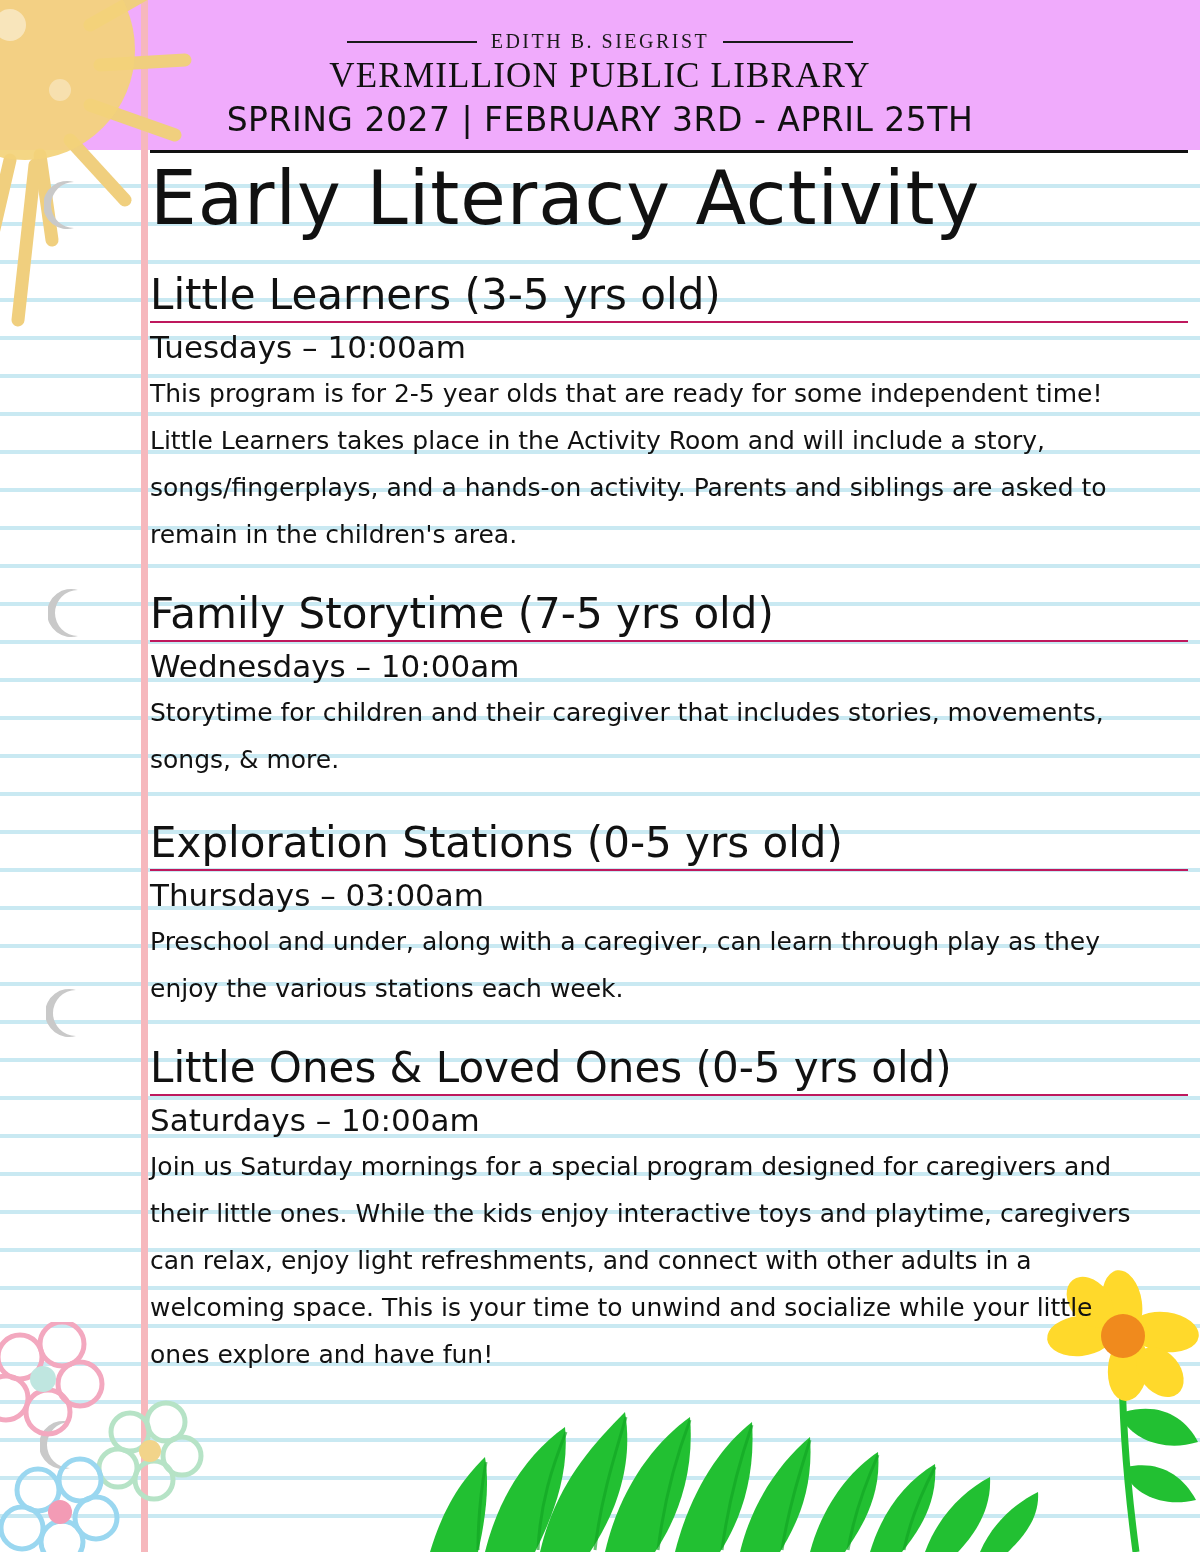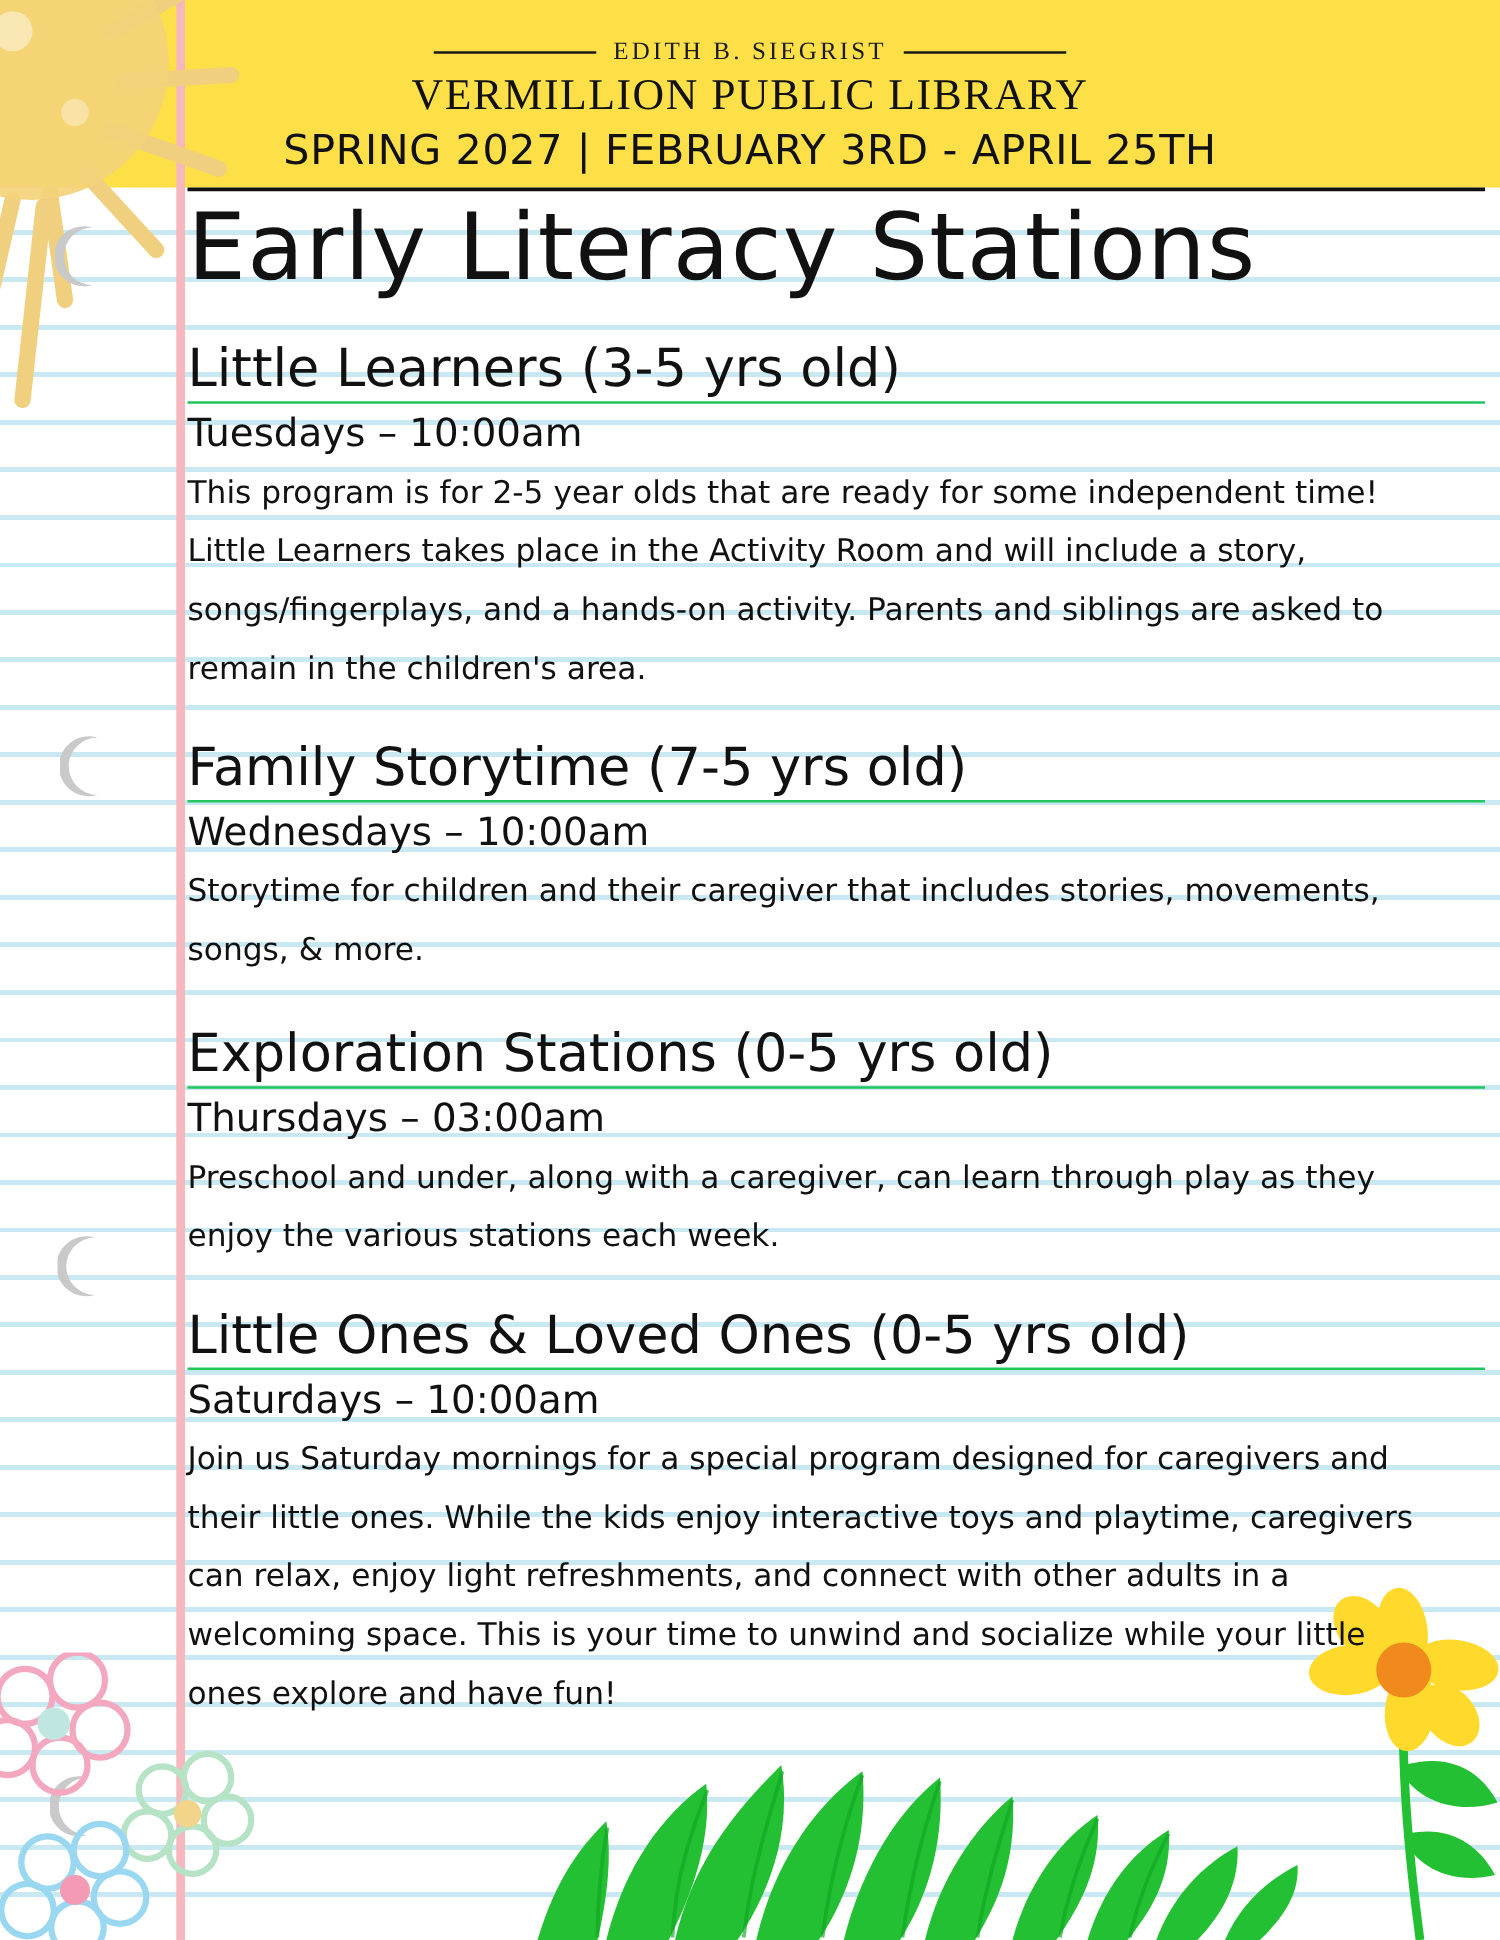--- a/index.html
+++ b/index.html
@@ -11,21 +11,21 @@
     height: 1552px;
     background: #ffffff;
     font-family: "DejaVu Sans", sans-serif;
     overflow: hidden;
   }
 
   .page {
     position: relative;
     width: 1200px;
     height: 1552px;
-    background: #fde047;
+    background: #f0abfc;
     overflow: hidden;
   }
 
   
   .rules {
     position: absolute;
     left: 0;
     top: 150px;
     width: 1200px;
     height: 1402px;
@@ -171,21 +171,21 @@
 
   .program {
     margin: 0 0 6px 0;
   }
   .prog-heading {
     font-family: "DejaVu Sans", sans-serif;
     font-size: 42px;
     line-height: 52px;
     font-weight: 400;
     color: #111;
-    border-bottom: 2px solid #22c55e;
+    border-bottom: 2px solid #be185d;
     display: block;
     white-space: nowrap;
     margin: 0;
   }
   .prog-time {
     font-family: "DejaVu Sans", sans-serif;
     font-size: 31px;
     line-height: 45px;
     color: #111;
     margin: 2px 0 0 0;
@@ -330,21 +330,21 @@
       <span class="hdr-rule"></span>
       <span>EDITH B. SIEGRIST</span>
       <span class="hdr-rule"></span>
     </div>
     <div class="hdr-line2">VERMILLION PUBLIC LIBRARY</div>
     <div class="hdr-line3">SPRING 2027 | FEBRUARY 3RD - APRIL 25TH</div>
   </div>
 
   <div class="content">
     <div class="title-rule"></div>
-    <h1 class="page-title">Early Literacy Stations</h1>
+    <h1 class="page-title">Early Literacy Activity</h1>
 
     <div class="program sp-1">
       <div class="prog-heading">Little Learners (3-5 yrs old)</div>
       <div class="prog-time">Tuesdays – 10:00am</div>
       <p class="prog-desc">This program is for 2-5 year olds that are ready for some independent time! Little Learners takes place in the Activity Room and will include a story, songs/fingerplays, and a hands-on activity. Parents and siblings are asked to remain in the children's area.</p>
     </div>
 
     <div class="program sp-2">
       <div class="prog-heading">Family Storytime (7-5 yrs old)</div>
       <div class="prog-time">Wednesdays – 10:00am</div>

